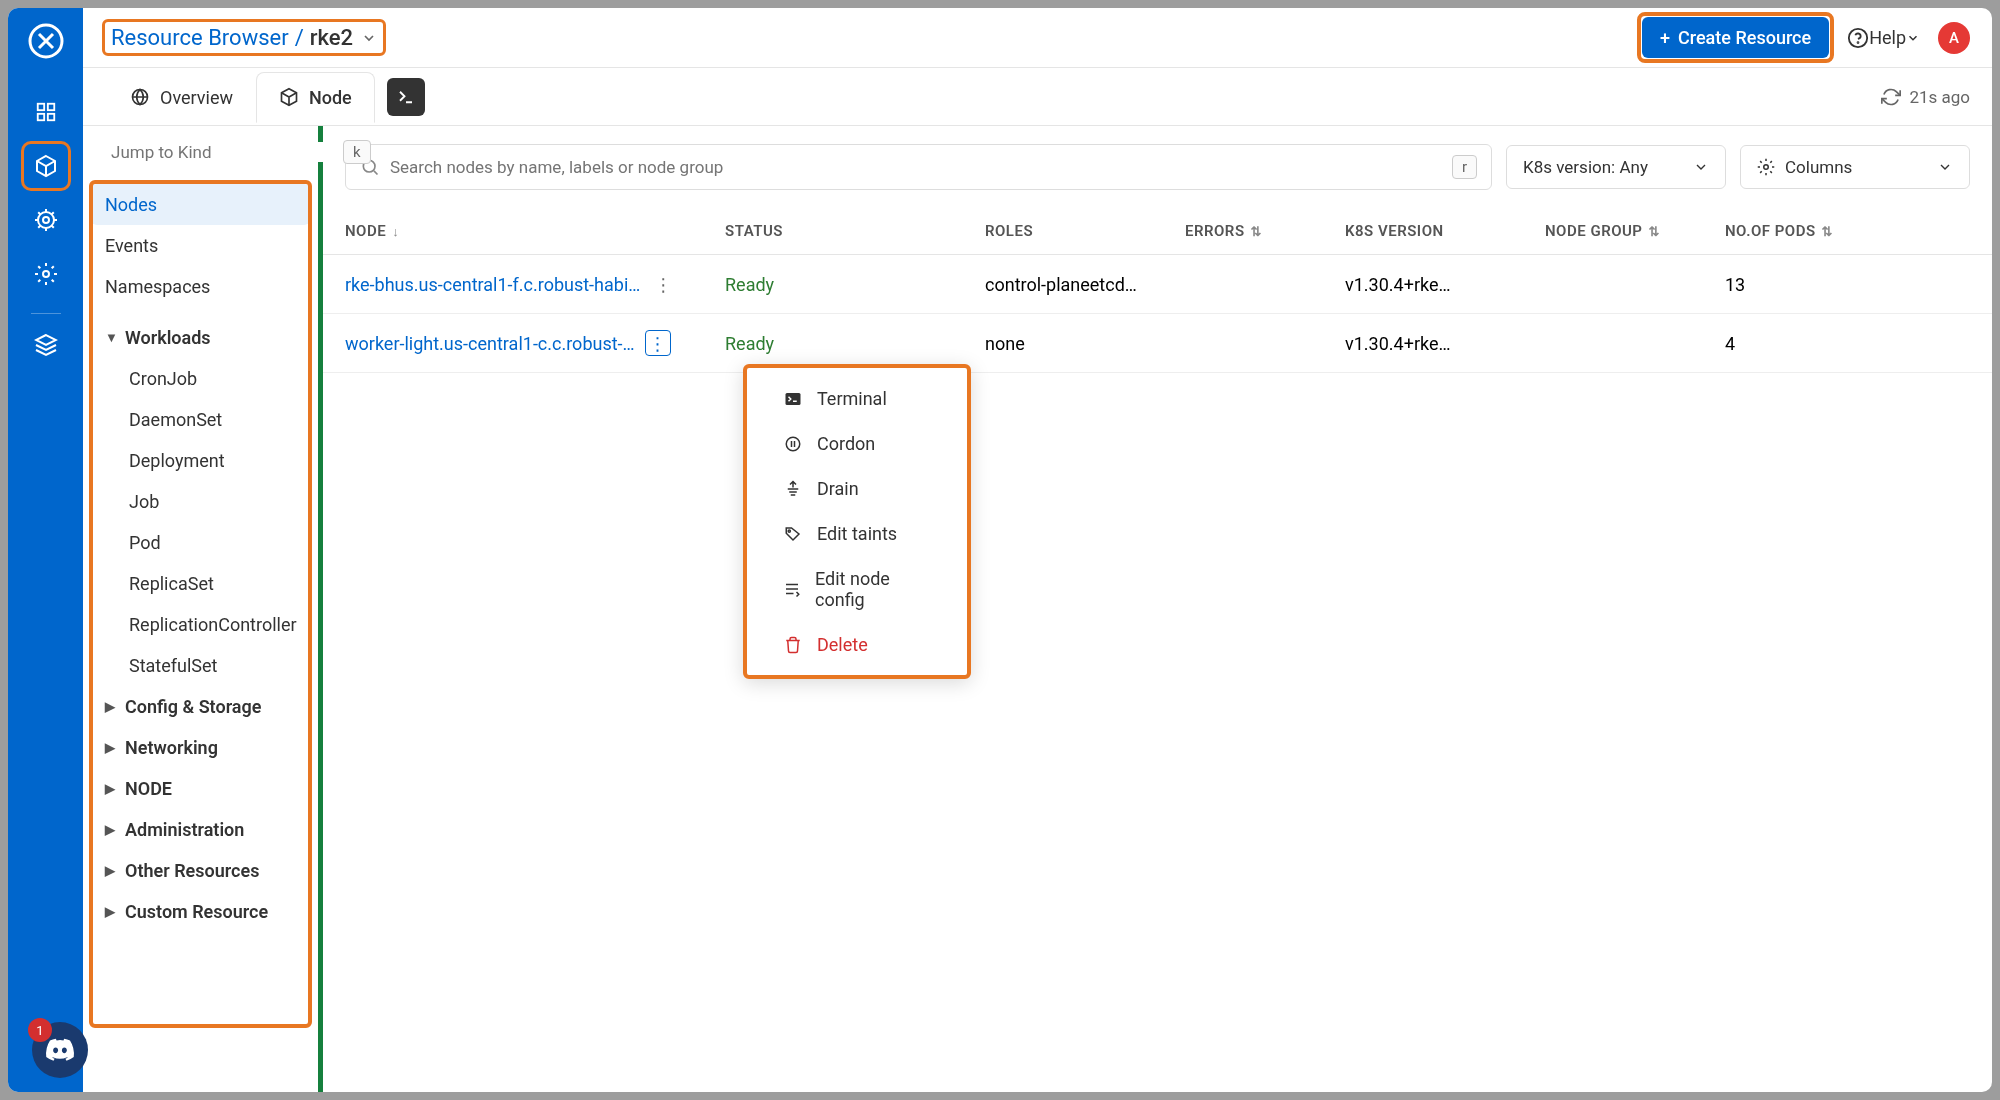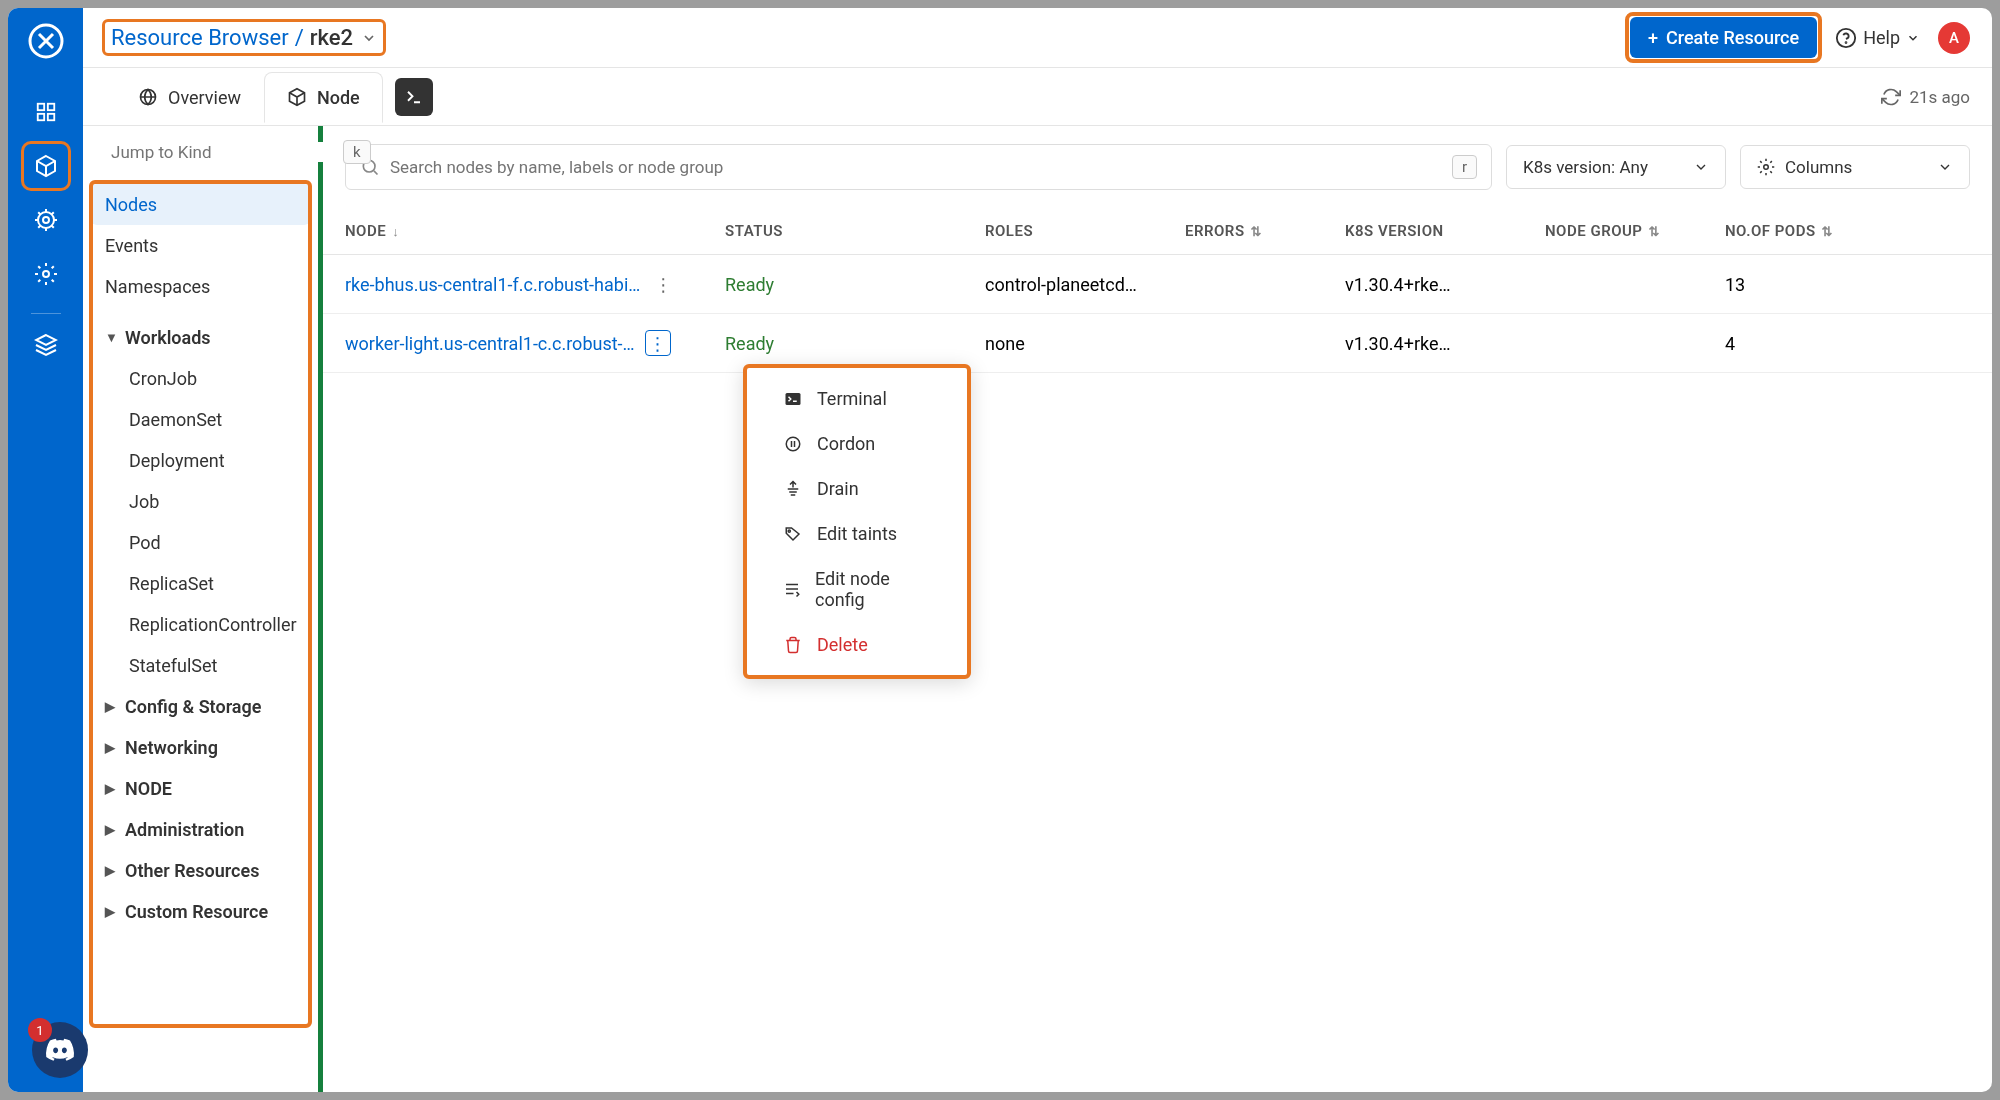--- a/index.html
+++ b/index.html
@@ -15,23 +15,23 @@
 .topbar{height:60px;border-bottom:1px solid #e5e5e5;display:flex;align-items:center;padding:0 22px;justify-content:space-between}
 .breadcrumb{display:flex;align-items:center;font-size:22px;position:relative;padding:3px 6px}
 .breadcrumb::before{content:"";position:absolute;inset:-3px;border:3px solid #e87722;border-radius:6px}
 .breadcrumb-link{color:#0066cc}
 .breadcrumb-sep{color:#0066cc;margin:0 6px}
 .breadcrumb-current{color:#333;font-weight:500}
 .chevron-icon{margin-left:8px;color:#666}
 .topbar-right{display:flex;align-items:center;gap:18px}
 .btn-create{background:#0066cc;color:#fff;border:none;padding:10px 18px;border-radius:6px;font-size:18px;font-weight:500;display:flex;align-items:center;gap:8px;cursor:pointer;position:relative}
 .btn-create::before{content:"";position:absolute;inset:-5px;border:4px solid #e87722;border-radius:8px}
-.help{display:flex;align-items:center;gap:6px;font-size:18px;color:#333;cursor:pointer}
+.help{display:flex;align-items:center;font-size:18px;color:#333;cursor:pointer}
 .avatar{width:32px;height:32px;border-radius:50%;background:#e53935;color:#fff;display:flex;align-items:center;justify-content:center;font-size:15px;font-weight:500}
-.tabsbar{height:58px;border-bottom:1px solid #e5e5e5;display:flex;align-items:center;padding-left:32px;justify-content:space-between}
+.tabsbar{height:58px;border-bottom:1px solid #e5e5e5;display:flex;align-items:center;padding-left:24px;justify-content:space-between}
 .tabs-left{display:flex;align-items:center;gap:0}
 .tab{padding:14px 22px;display:flex;align-items:center;gap:10px;font-size:18px;cursor:pointer;color:#333;border:1px solid transparent;border-bottom:none}
 .tab.active{border:1px solid #e5e5e5;border-bottom:1px solid #fff;border-radius:8px 8px 0 0;margin-bottom:-1px;background:#fff;font-weight:500}
 .tab-icon{width:20px;height:20px;display:flex;align-items:center;justify-content:center}
 .terminal-tab{width:38px;height:38px;background:#333;border-radius:6px;display:flex;align-items:center;justify-content:center;color:#fff;margin-left:12px;cursor:pointer}
 .refresh{display:flex;align-items:flex-end;gap:8px;padding:0 22px;font-size:17px;color:#666;cursor:pointer}
 .body{flex:1;display:flex;overflow:hidden}
 .sidebar{width:240px;border-right:5px solid #15803d;display:flex;flex-direction:column;position:relative}
 .jump{padding:14px 18px;display:flex;align-items:center;gap:10px}
 .jump-input{flex:1;border:none;outline:none;font-size:17px;color:#666}

